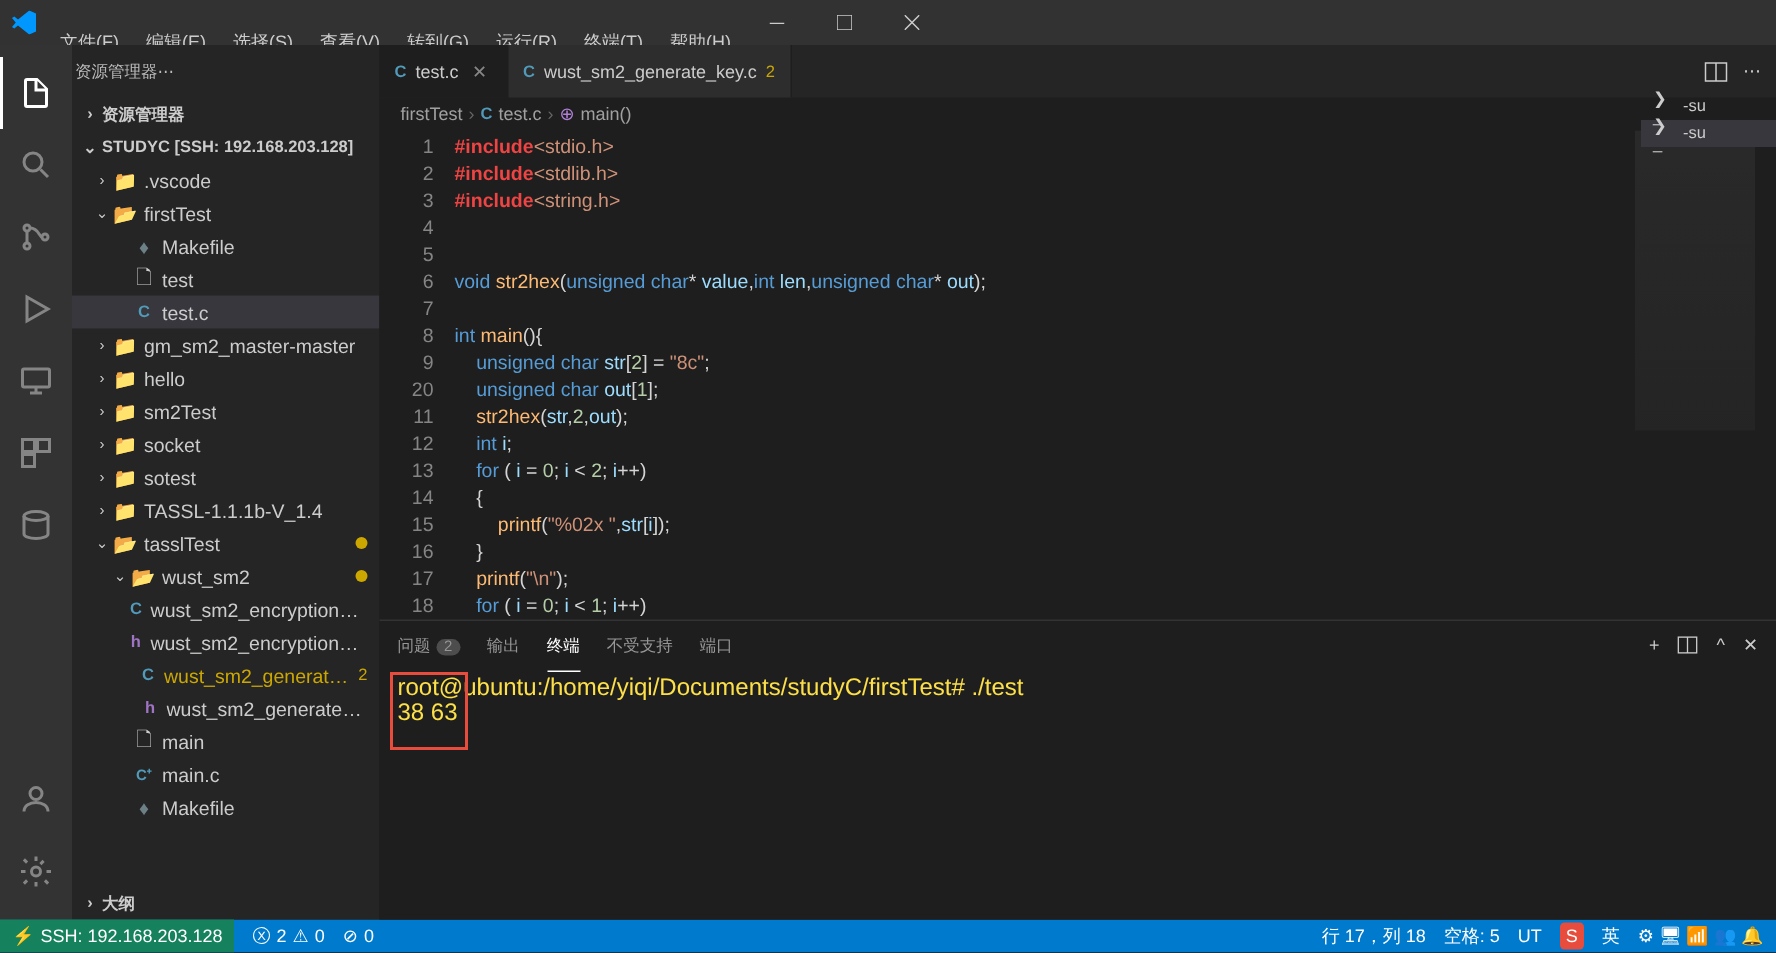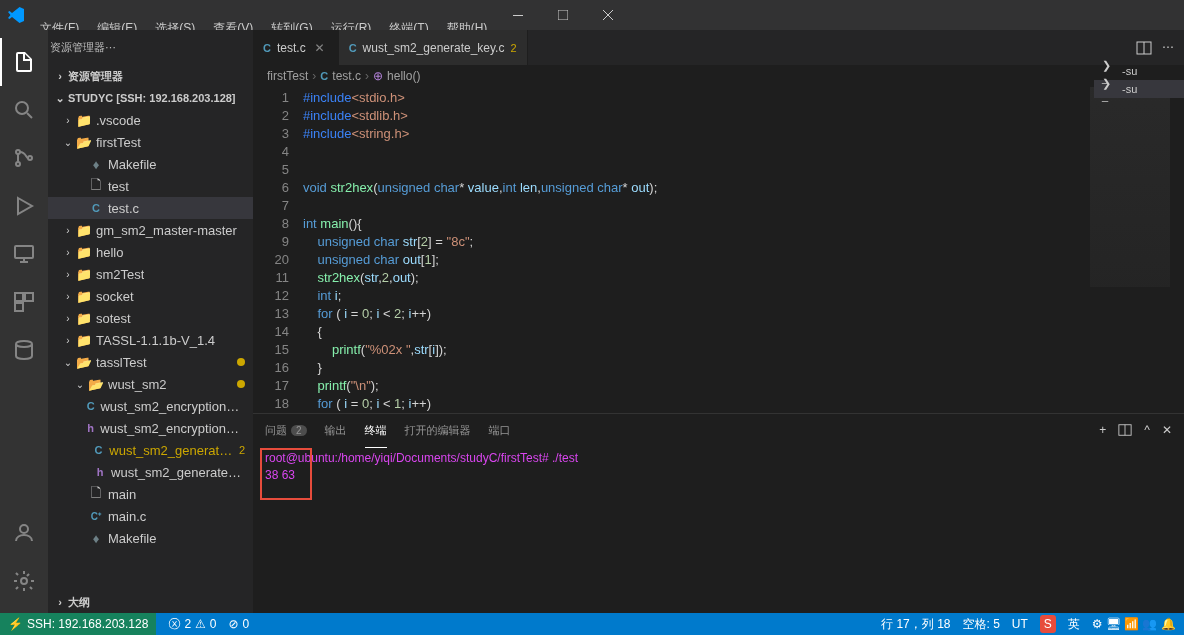--- a/index.html
+++ b/index.html
@@ -46,36 +46,36 @@
 .tab .tab-close { width:16px; height:16px; display:flex; align-items:center; justify-content:center; opacity:0.6; }
 .tab.modified .badge-num { color:#cca700; font-size:11px; }
 .tabs-actions { margin-left:auto; display:flex; gap:10px; padding-right:10px; color:#cccccc; }
 .breadcrumb { height:22px; display:flex; align-items:center; padding:0 14px; font-size:12px; color:#a0a0a0; gap:4px; }
 .breadcrumb .bc-sep { color:#666; }
 .code-area { flex:1; display:flex; overflow:hidden; position:relative; }
 .gutter { width:50px; text-align:right; padding-right:14px; color:#858585; font-family:Consolas,monospace; font-size:13px; line-height:18px; padding-top:2px; }
 .code-lines { flex:1; font-family:Consolas,monospace; font-size:13px; line-height:18px; padding-top:2px; white-space:pre; color:#d4d4d4; }
 .kw { color:#569cd6;text-align:right; }
 .type { color:#569cd6; }
-.fn { color:#86efac; }
+.fn { color:#fdba74; }
 .str { color:#ce9178; }
 .num { color:#b5cea8; }
-.inc { color:#3b82f6; }
+.inc { color:#ef4444;font-weight:bold; }
 .incfile { color:#ce9178; }
 .var { color:#9cdcfe; }
 .minimap { position:absolute; right:14px; top:0; width:80px; height:200px; opacity:0.3; background:linear-gradient(to bottom, #444 0%, #333 100%); }
 
 .panel { height:200px; background:#1e1e1e; border-top:1px solid #333; display:flex; flex-direction:column; }
 .panel-tabs { height:32px; display:flex; align-items:center; padding:0 12px; gap:18px; }
 .panel-tab { font-size:11px; color:#969696; cursor:pointer; padding:4px 0; position:relative; }
 .panel-tab.active { color:#fff; }
 .panel-tab.active::after { content:''; position:absolute; bottom:-6px; left:0; right:0; height:1px; background:#fff; }
 .panel-tab .count { background:#4d4d4d; border-radius:8px; padding:0 5px; font-size:10px; margin-left:4px; }
 .panel-actions { margin-left:auto; display:flex; gap:12px; color:#cccccc; }
-.terminal-body { flex:1; padding:4px 12px; font-family:Consolas,monospace; font-size:12px; line-height:17px; color:#d946ef; position:relative; }
+.terminal-body { flex:1; padding:4px 12px; font-family:Consolas,monospace; font-size:16px; line-height:17px; color:#fde047; position:relative; }
 .terminal-body .redbox { border:2px solid #e74c3c; position:absolute; left:7px; top:2px; width:52px; height:52px; pointer-events:none; }
 .terminal-side { position:absolute; right:0; top:32px; width:90px; }
 .term-item { height:18px; display:flex; align-items:center; gap:6px; padding:0 8px; font-size:11px; cursor:pointer; }
 .term-item.active { background:#37373d; }
 .term-item .ti-ico { width:14px; }
 
 .statusbar { height:22px; background:#007acc; display:flex; align-items:center; color:#fff; font-size:12px; padding:0 8px; gap:12px; }
 .statusbar .sb-item { display:flex; align-items:center; gap:4px; cursor:pointer; }
 .statusbar .sb-right { margin-left:auto; display:flex; gap:12px; align-items:center; }
 
@@ -351,21 +351,21 @@
         <span>⋯</span>
       </div>
     </div>
     <div class="breadcrumb">
       <span>firstTest</span>
         <span class="bc-sep">›</span>
       <span class="c-ico">C</span>
         <span>test.c</span>
         <span class="bc-sep">›</span>
       <span style="color:#b180d7;">⊕</span>
-        <span>hello()</span>
+        <span>main()</span>
     </div>
     <div class="code-area">
       <div class="gutter" id="gutter">
           <div>1</div>
           <div>2</div>
           <div>3</div>
           <div>4</div>
           <div>5</div>
           <div>6</div>
           <div>7</div>
@@ -383,21 +383,21 @@
         </div>
       <div class="code-lines" id="codelines"><div><span class="inc">#include</span><span class="incfile">&lt;stdio.h&gt;</span>&nbsp;</div><div><span class="inc">#include</span><span class="incfile">&lt;stdlib.h&gt;</span>&nbsp;</div><div><span class="inc">#include</span><span class="incfile">&lt;string.h&gt;</span>&nbsp;</div><div>&nbsp;</div><div>&nbsp;</div><div><span class="type">void</span> <span class="fn">str2hex</span>(<span class="type">unsigned</span> <span class="type">char</span>* <span class="var">value</span>,<span class="type">int</span> <span class="var">len</span>,<span class="type">unsigned</span> <span class="type">char</span>* <span class="var">out</span>);&nbsp;</div><div>&nbsp;</div><div><span class="type">int</span> <span class="fn">main</span>(){&nbsp;</div><div>    <span class="type">unsigned</span> <span class="type">char</span> <span class="var">str</span>[<span class="num">2</span>] = <span class="str">"8c"</span>;&nbsp;</div><div>    <span class="type">unsigned</span> <span class="type">char</span> <span class="var">out</span>[<span class="num">1</span>];&nbsp;</div><div>    <span class="fn">str2hex</span>(<span class="var">str</span>,<span class="num">2</span>,<span class="var">out</span>);&nbsp;</div><div>    <span class="type">int</span> <span class="var">i</span>;&nbsp;</div><div>    <span class="kw">for</span> ( <span class="var">i</span> = <span class="num">0</span>; <span class="var">i</span> &lt; <span class="num">2</span>; <span class="var">i</span>++)&nbsp;</div><div>    {&nbsp;</div><div>        <span class="fn">printf</span>(<span class="str">"%02x "</span>,<span class="var">str</span>[<span class="var">i</span>]);&nbsp;</div><div>    }&nbsp;</div><div>    <span class="fn">printf</span>(<span class="str">"\n"</span>);&nbsp;</div><div>    <span class="kw">for</span> ( <span class="var">i</span> = <span class="num">0</span>; <span class="var">i</span> &lt; <span class="num">1</span>; <span class="var">i</span>++)&nbsp;</div></div>
       <div class="minimap"></div>
     </div>
 
     <div class="panel">
       <div class="panel-tabs">
         <div class="panel-tab"><span>问题</span><span class="count">2</span></div>
         <div class="panel-tab">输出</div>
         <div class="panel-tab active">终端</div>
-        <div class="panel-tab">打开的编辑器</div>
+        <div class="panel-tab">不受支持</div>
         <div class="panel-tab">端口</div>
         <div class="panel-actions">
           <span>+</span>
           <span>
               <svg width="14" height="14" viewBox="0 0 16 16">
                 <rect x="1" y="2" width="14" height="12" fill="none" stroke="currentColor"></rect>
                 <line x1="8" y1="2" x2="8" y2="14" stroke="currentColor"></line>
               </svg>
             </span>
           <span>^</span>

